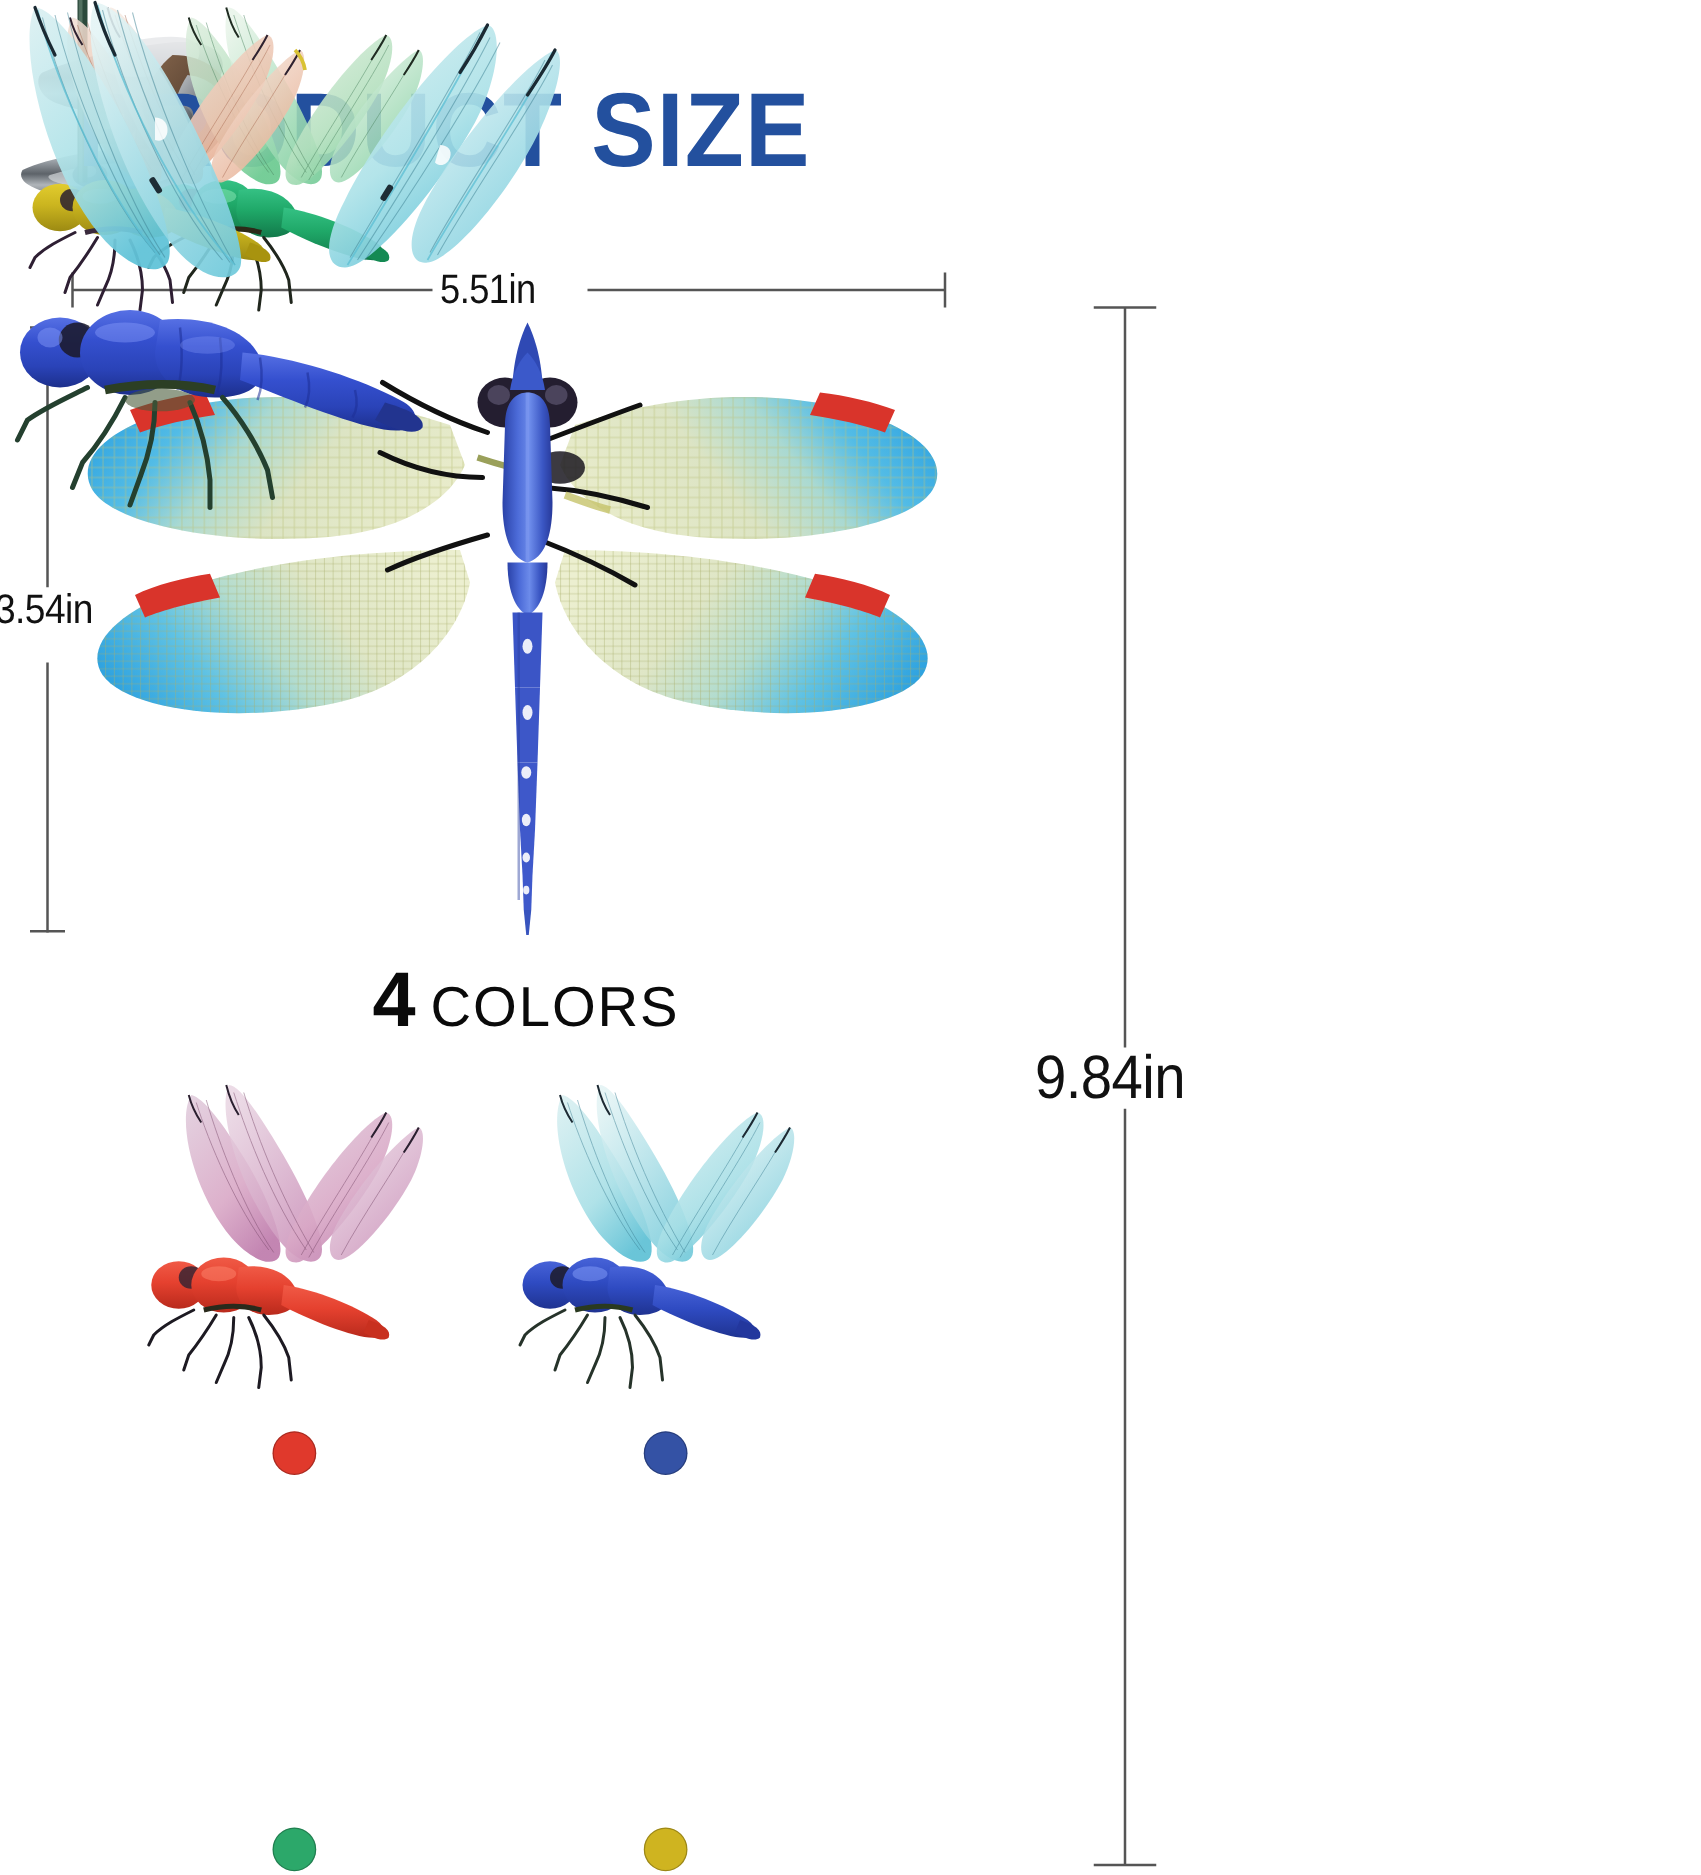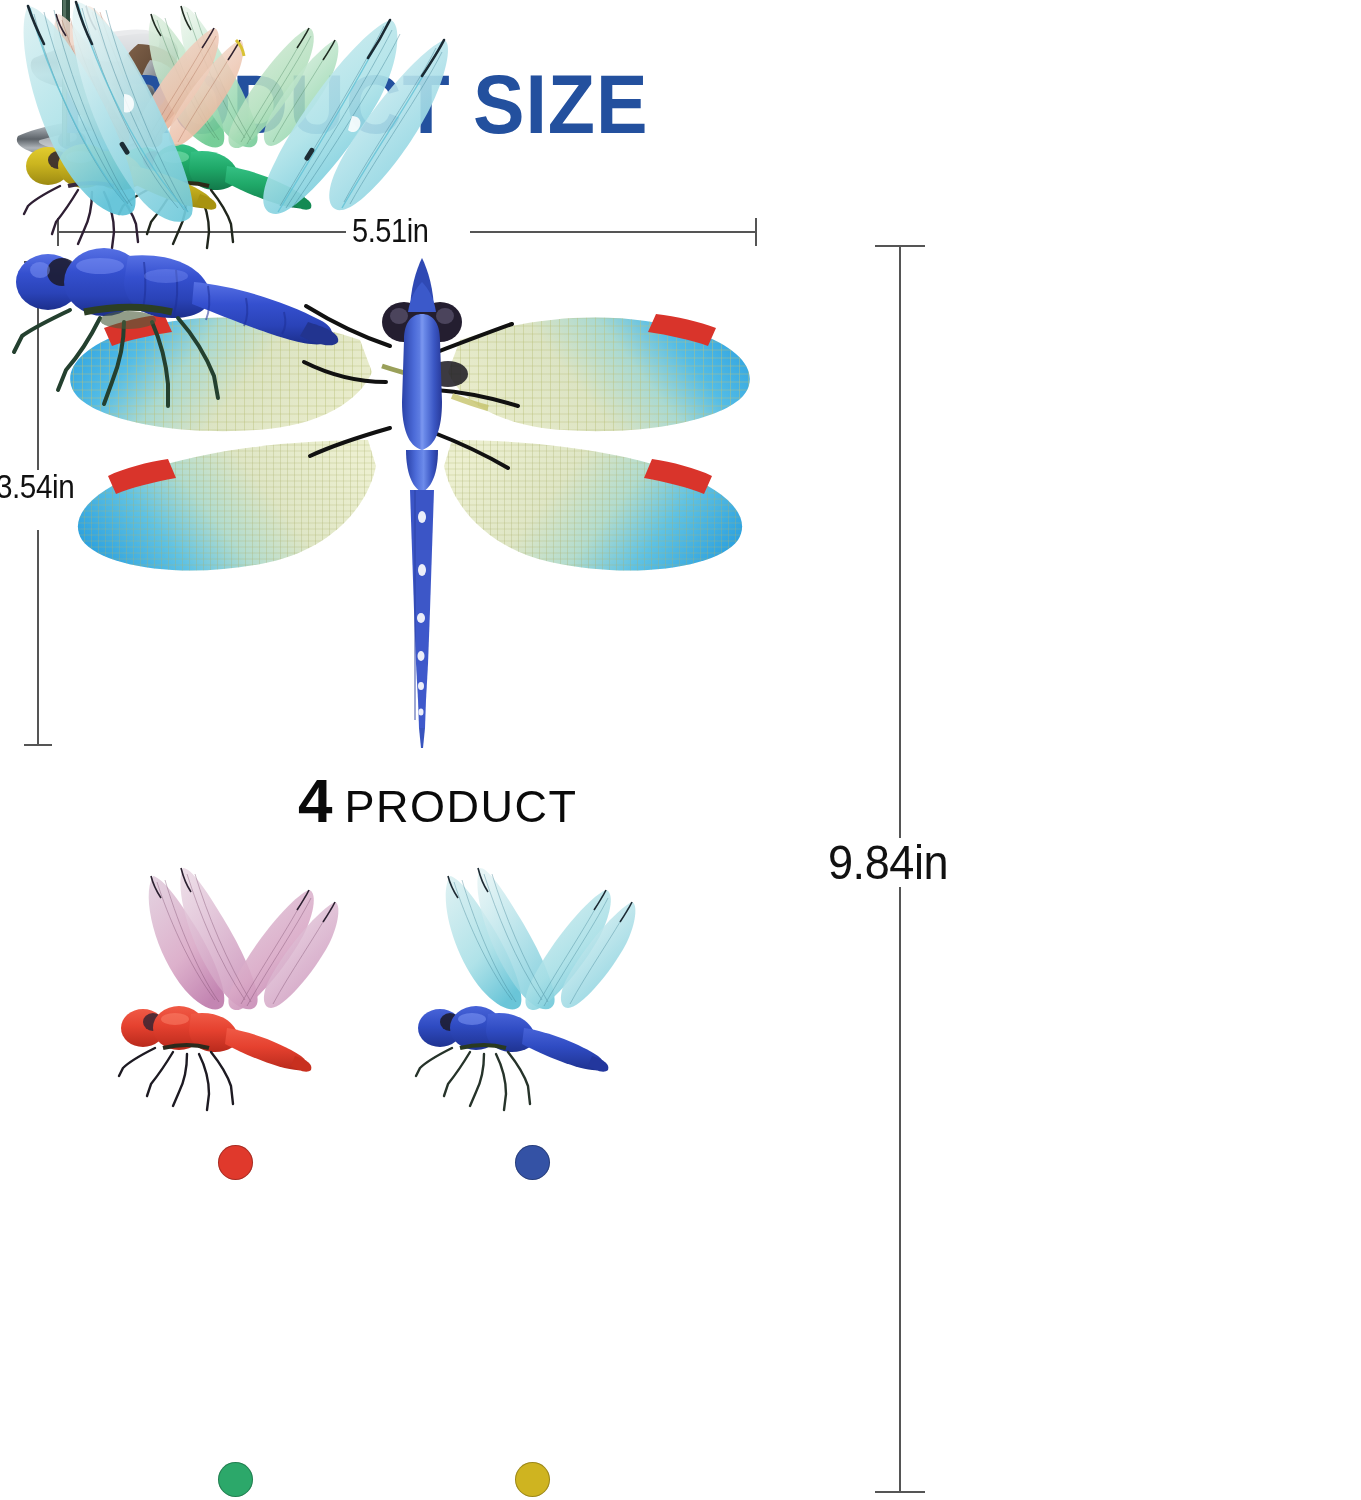--- a/index.html
+++ b/index.html
@@ -293,21 +293,21 @@
           <ellipse cx="361" cy="436" rx="3" ry="4"></ellipse>
           <ellipse cx="361" cy="462" rx="2.5" ry="3.5"></ellipse>
         </g>
         <path d="M362 64 L362 200" stroke="#88a2f5" stroke-width="3" opacity="0.5"></path>
         <path d="M355 240 L355 470" stroke="#2b40a2" stroke-width="2" opacity="0.45"></path>
       </g>
     </svg>
   </div>
 
   <div id="colors-heading">
-    <span class="num">4</span><span class="word">PRODUCT</span>
+    <span class="num">4</span><span class="word">COLORS</span>
   </div>
 
   <div class="fly-wrap" id="fly-red">
     <svg viewBox="0 0 290 270" width="290" height="270" xmlns="http://www.w3.org/2000/svg">
       <defs>
         <linearGradient id="wRedA" x1="0.1" y1="0" x2="0.7" y2="1">
           <stop offset="0%" stop-color="#DFC9DA" stop-opacity="0.85"></stop>
           <stop offset="60%" stop-color="#D9A8C6" stop-opacity="0.9"></stop>
           <stop offset="100%" stop-color="#C07FAE" stop-opacity="0.95"></stop>
         </linearGradient>

